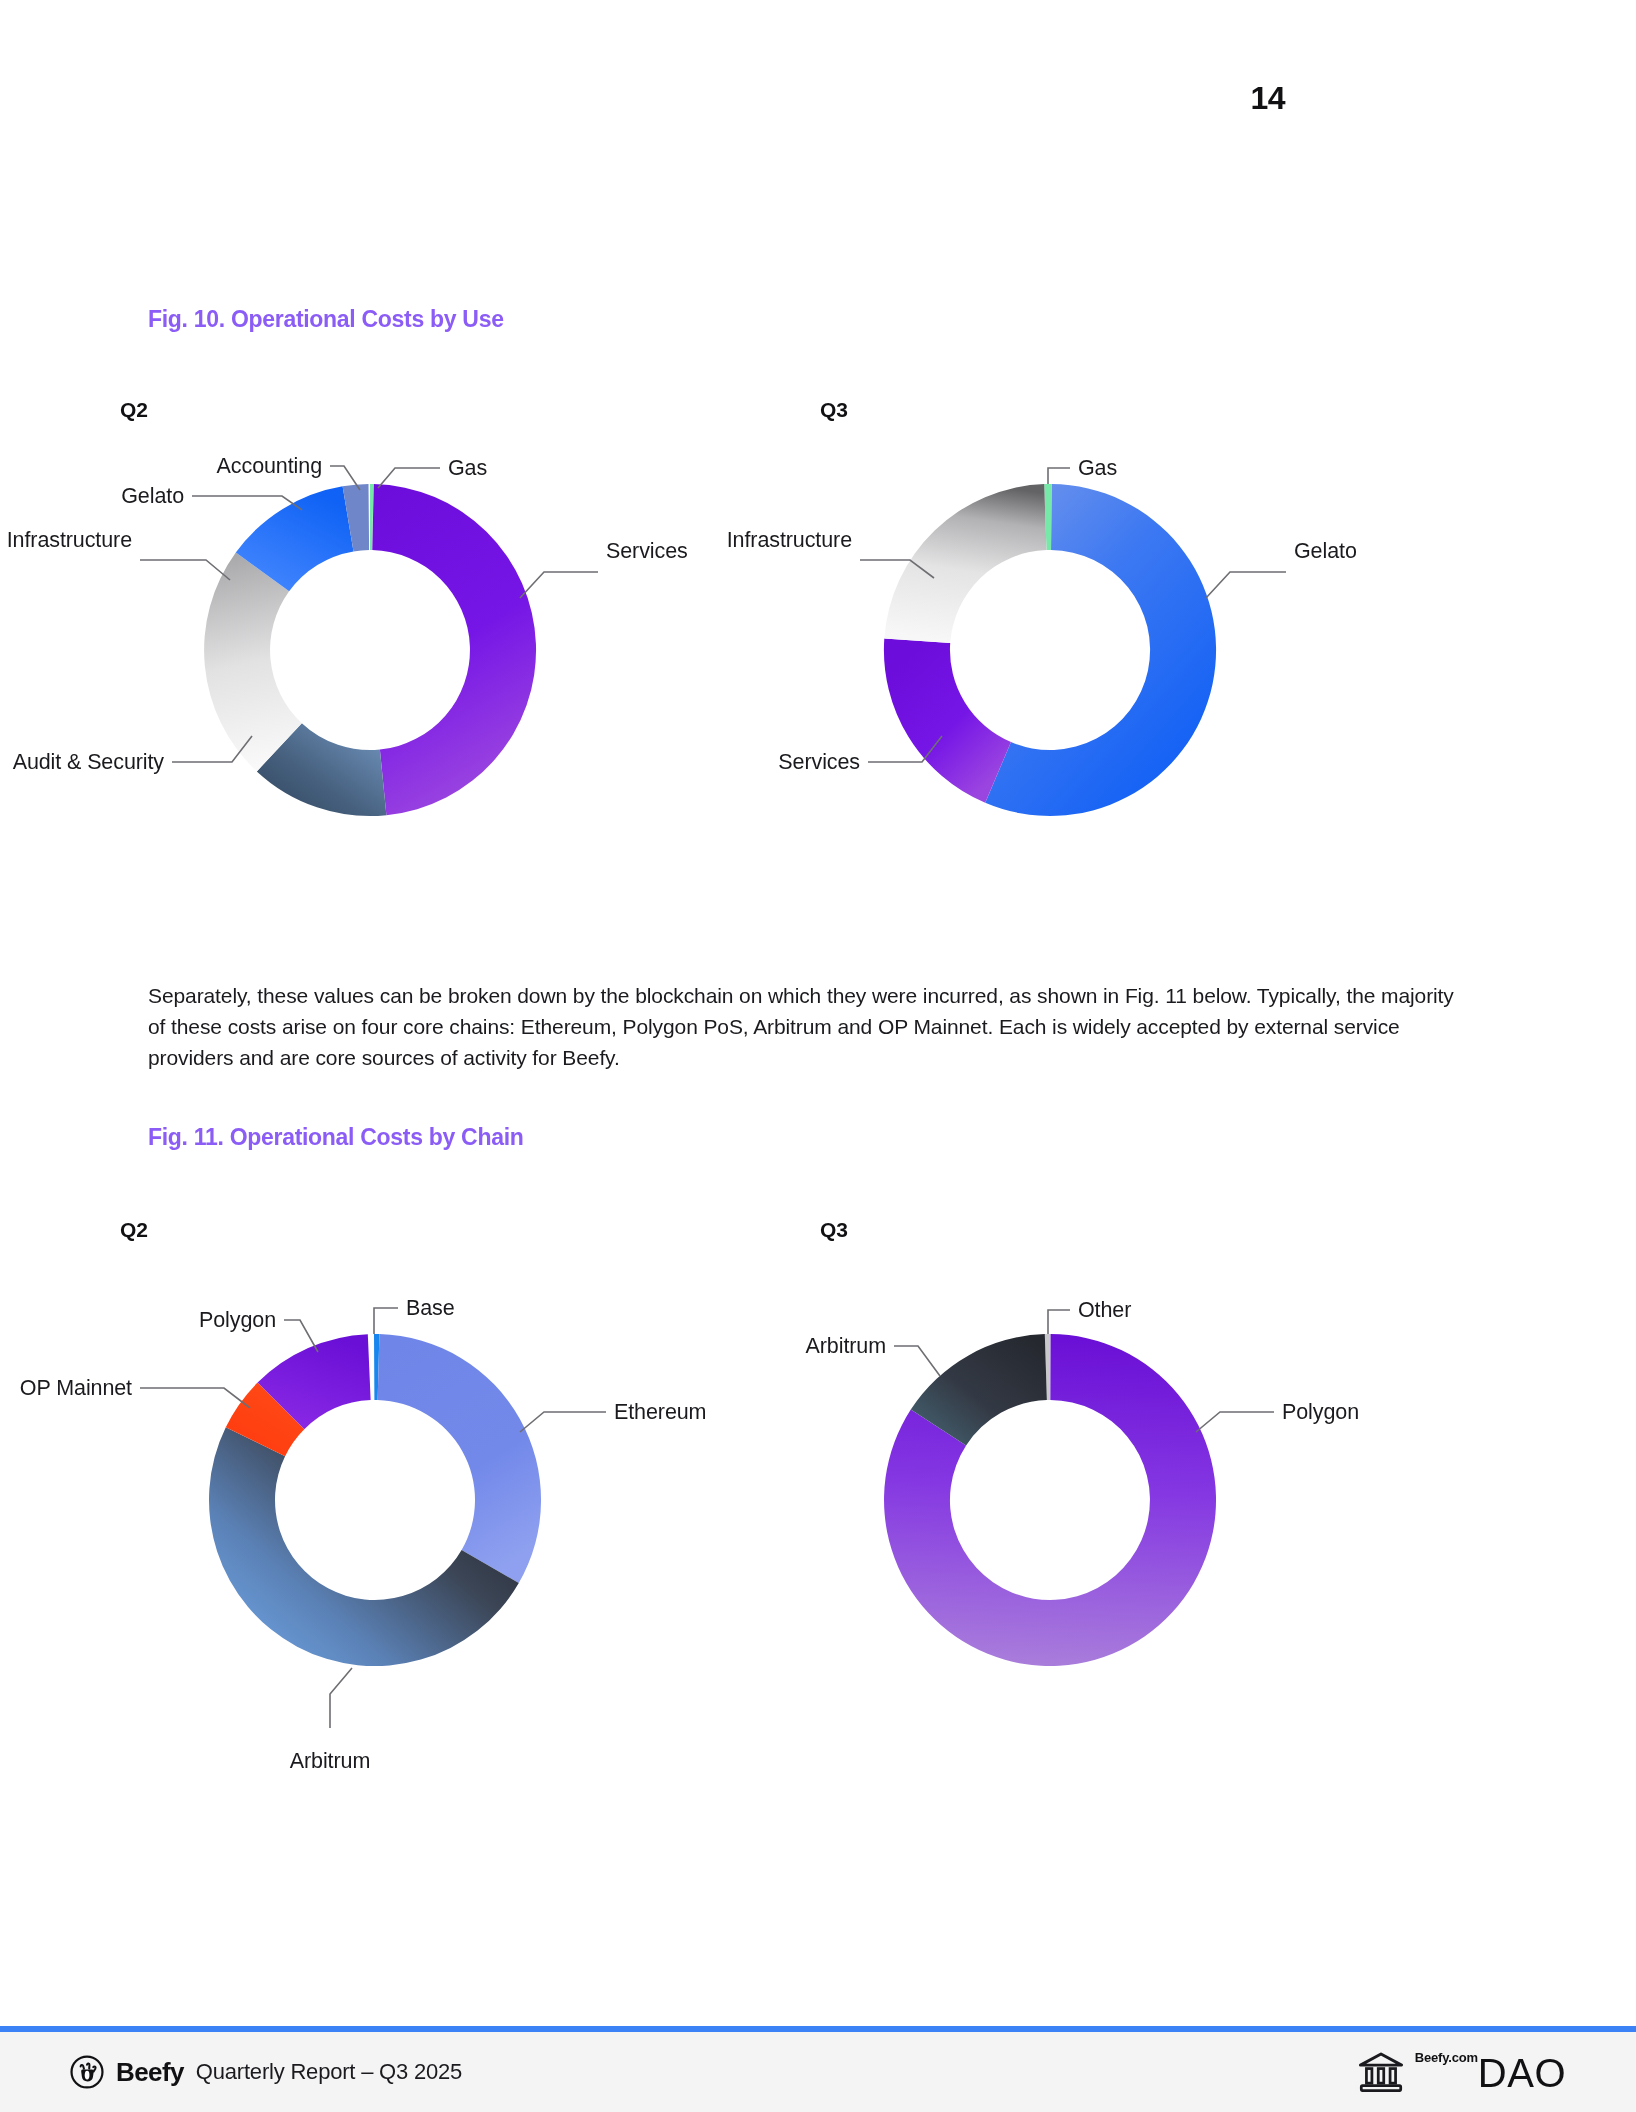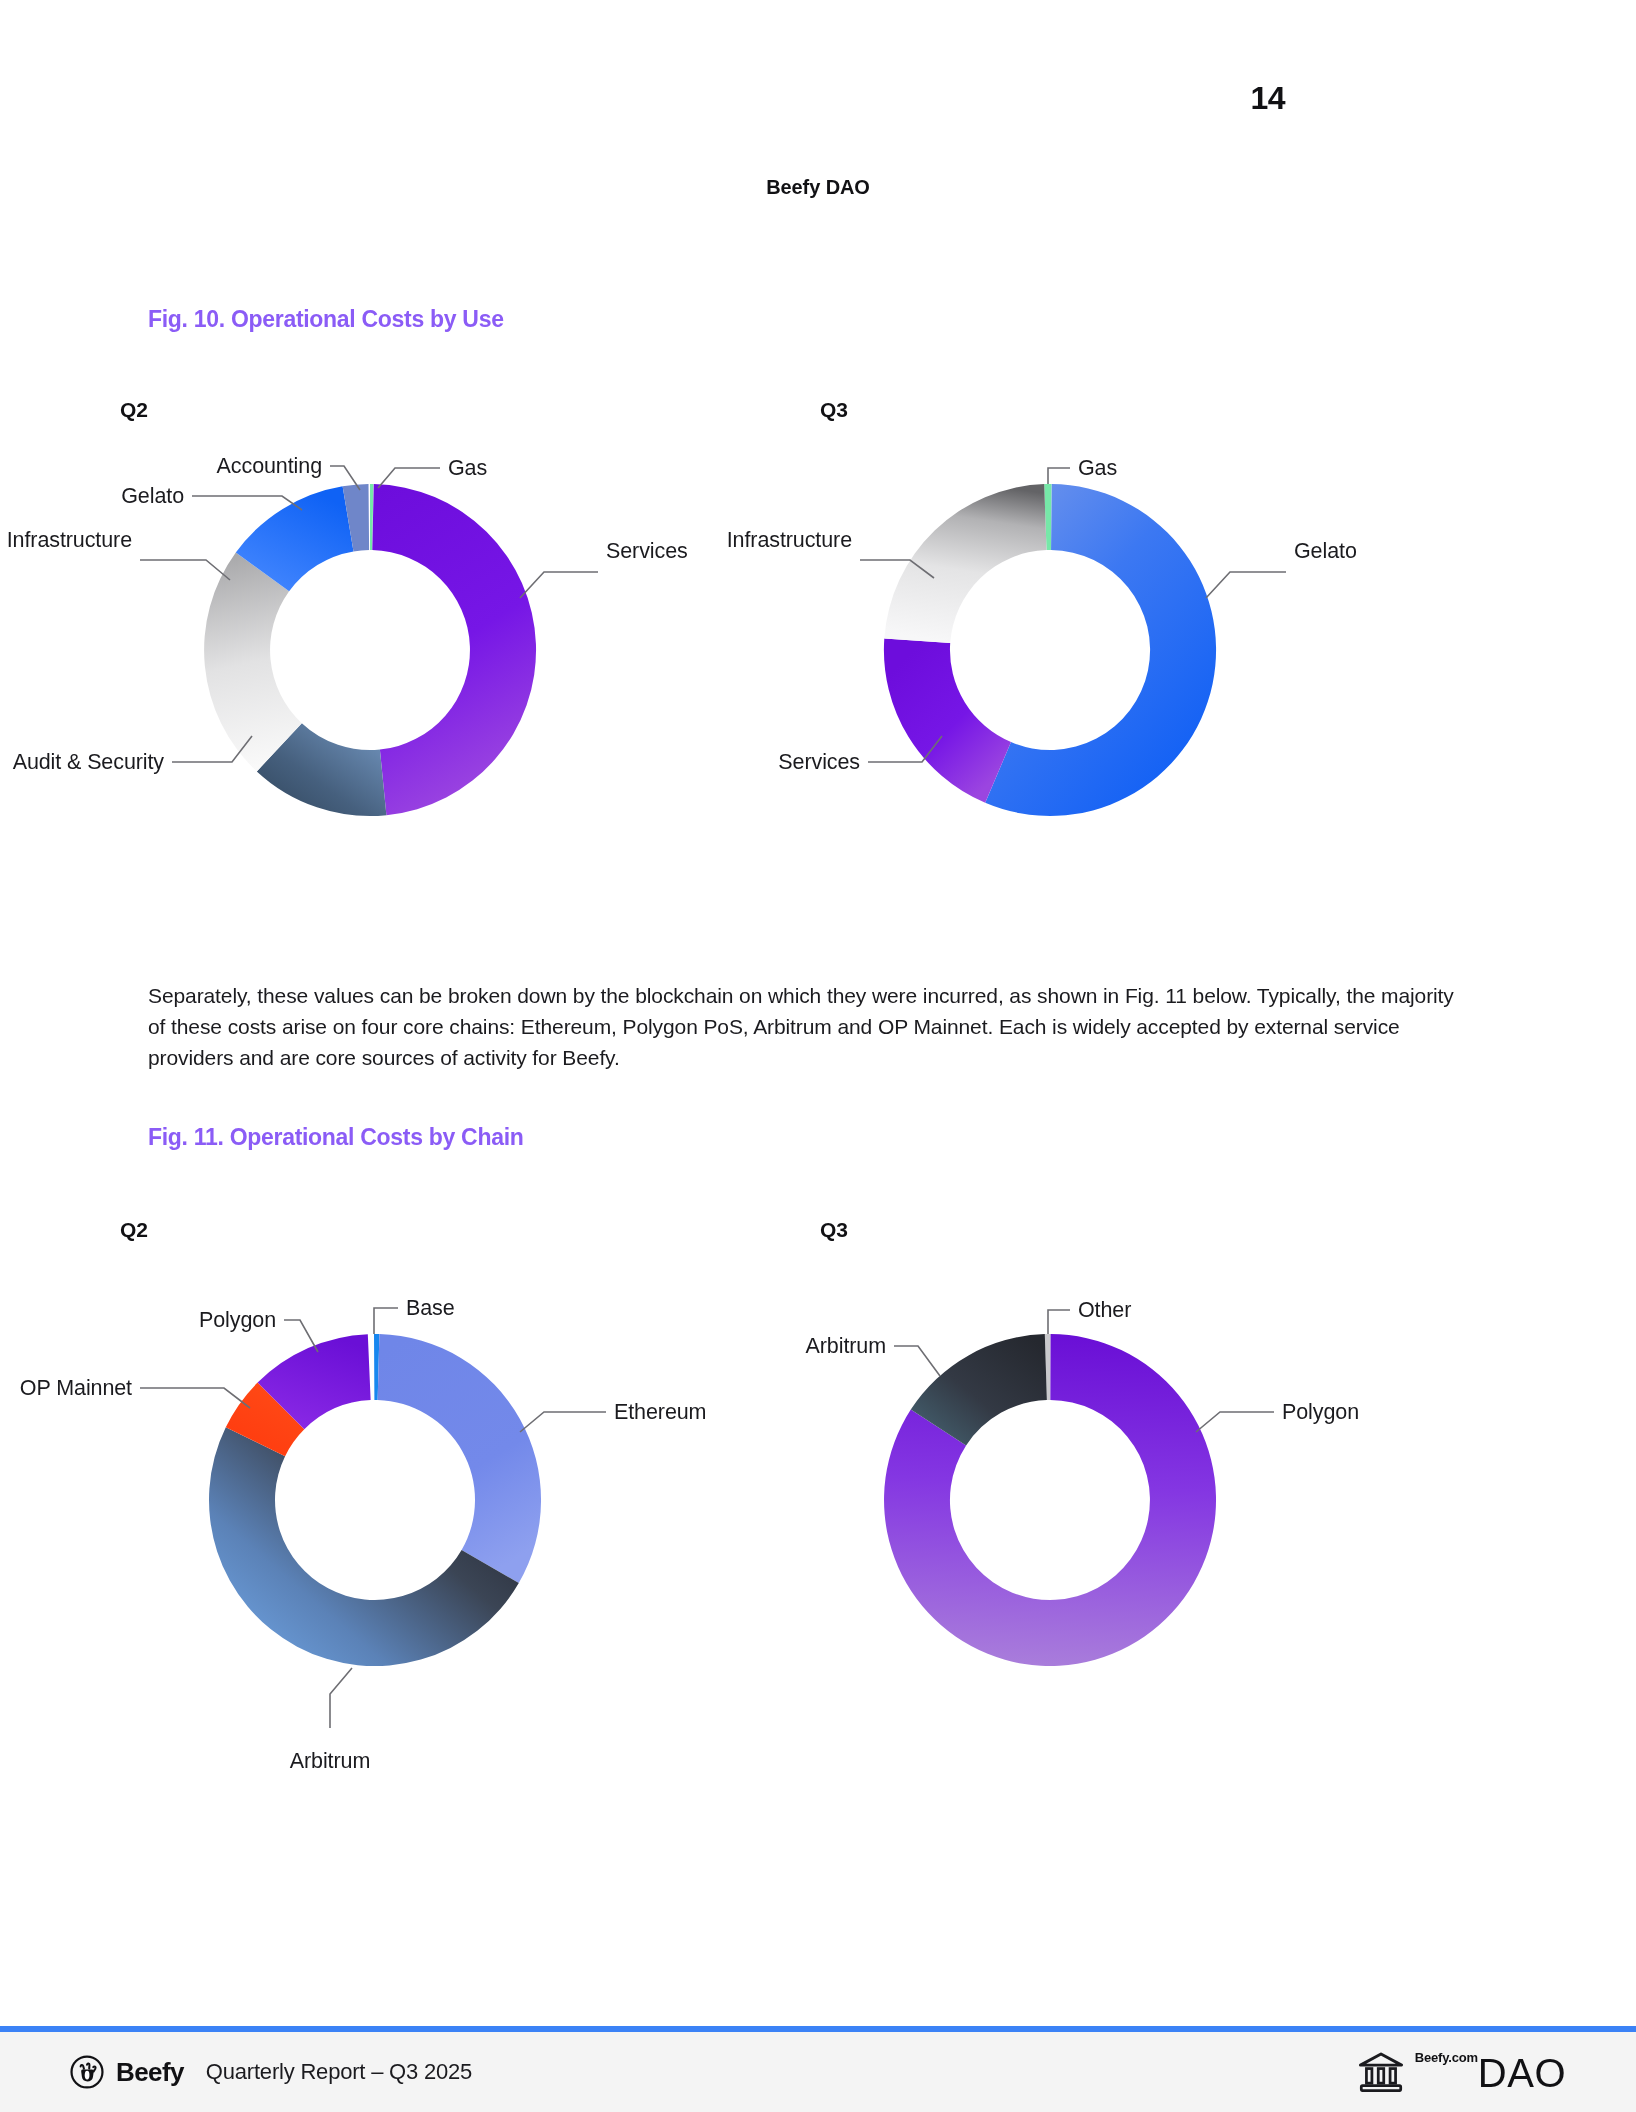--- a/index.html
+++ b/index.html
@@ -60,37 +60,36 @@
   .footer {
     position: absolute; left: 0; bottom: 0; width: 1636px; height: 86px;
     background: #f4f4f4; border-top: 6px solid #3b82f6;
   }
   .footer-left {
     position: absolute; left: 70px; top: 50%; transform: translateY(-50%);
     display: flex; align-items: center; gap: 12px;
   }
   .beefy-logo-mark { width: 34px; height: 34px; flex: 0 0 34px; }
   .beefy-word { font-size: 26px; font-weight: 800; color: #111114; letter-spacing: -0.6px; }
-  .footer-doc-title { font-size: 22px; color: #1b1b1f; margin-left: 10px; letter-spacing: -0.2px; }
+  .footer-doc-title { font-size: 22px; color: #1b1b1f; letter-spacing: -0.2px; }
   .footer-right {
     position: absolute; right: 70px; top: 50%; transform: translateY(-50%);
     display: flex; align-items: center; gap: 10px;
   }
   .dao-bank-icon { width: 48px; height: 44px; flex: 0 0 48px; }
   .dao-text { display: flex; flex-direction: row; line-height: 1; }
   .dao-domain { font-size: 13px; font-weight: 800; color: #111114; letter-spacing: -0.2px; }
   .dao-word { font-size: 40px; font-weight: 400; color: #111114; letter-spacing: 0.5px; margin-top: 2px; }
 </style>
 </head>
 <body>
 
 <div class="page">
 
   <div class="page-number">14</div>
-  <div class="doc-header">Beefy DAO</div>
 
   <div class="fig-title" id="fig10-title">Fig. 10. Operational Costs by Use</div>
 
   <div class="chart-block" id="fig10-charts">
 
     <div class="chart-panel panel-left">
       <div class="quarter-label">Q2</div>
       <svg class="donut-svg" viewBox="0 0 700 560">
         <defs>
           <linearGradient id="g10q2-services" x1="0.1" y1="0" x2="0.4" y2="1">

